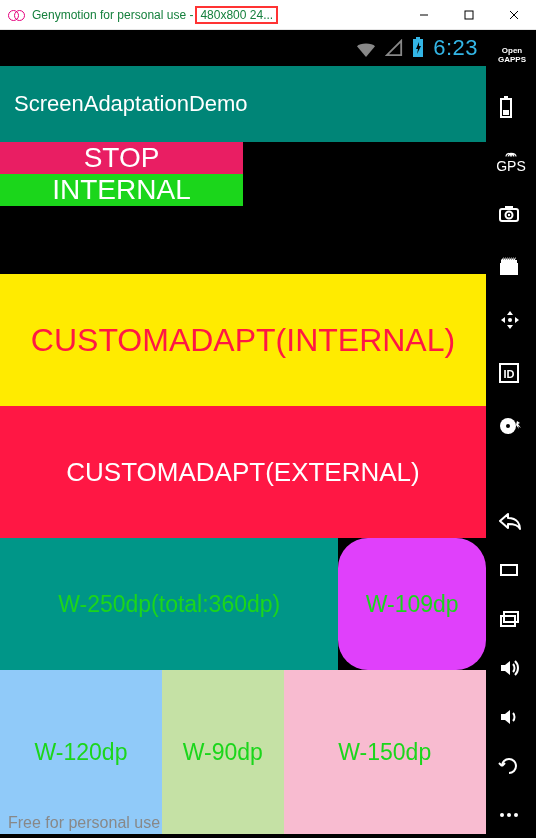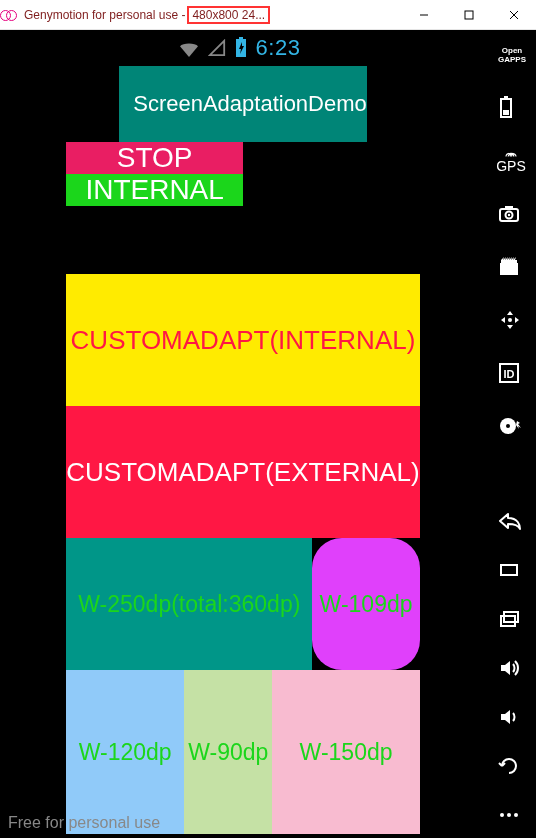--- a/index.html
+++ b/index.html
@@ -3,25 +3,25 @@
 <meta charset="utf-8">
 <style>
   * { box-sizing: border-box; margin: 0; padding: 0; }
   html, body { width: 536px; height: 838px; font-family: sans-serif; overflow: hidden; background: #fff; }
 
   
   .win-titlebar {
     height: 30px;
     display: flex;
     align-items: center;
-    padding-left: 0;
+    padding-left: 8px;
     font-size: 12px;
     border-bottom: 1px solid #e5e5e5;
     background: #fff;
-    color: #7f1d1d;
+    color: #15803d;
   }
   .geny-logo {
     width: 18px; height: 12px; position: relative; margin-right: 6px;
   }
   .geny-logo::before, .geny-logo::after {
     content: ""; position: absolute; top: 1px; width: 9px; height: 9px;
     border: 1.5px solid #e6007e; border-radius: 50%;
   }
   .geny-logo::before { left: 0; }
   .geny-logo::after  { left: 6px; }
@@ -37,21 +37,21 @@
     width: 45px; height: 30px; display: flex; align-items: center; justify-content: center;
     font-size: 13px; color: #000;
   }
   .win-btn svg { width: 10px; height: 10px; }
 
   
   .client { display: flex; height: 808px; }
 
   
   .screen {
-    width: 486px; height: 808px; background: #000; display: flex; flex-direction: column; align-items: center;
+    width: 486px; height: 808px; background: #000; display: flex; flex-direction: column;
   }
 
   
   .statusbar {
     height: 36px; background: #000; color: #33b5e5;
     display: flex; align-items: center; justify-content: flex-end;
     padding-right: 8px; gap: 8px;
   }
   .statusbar .grey { color: #888; }
   .sb-ico { display: inline-flex; align-items: center; }
@@ -71,21 +71,21 @@
   .cell {
     display: flex; align-items: center; justify-content: center;
     font-size: 28px; color: #fff; text-align: center;
   }
 
   .row1 { height: 132px; flex-direction: column; }
   .row1 .stop    { width: 50%; background: #e91e63; }
   .row1 .restart { width: 50%; background: #1bd61b; }
 
   .row2 { height: 132px; }
-  .row2 .full { width: 100%; background: #ffeb00; color: #ff1744; font-size: 26px; }
+  .row2 .full { width: 100%; background: #ffeb00; color: #ff1744; font-size: 32px; }
 
   .row3 { height: 132px; }
   .row3 .full { width: 100%; background: #ff1744; color: #fff; font-size: 26px; }
 
   .row4 { height: 132px; }
   .row4 .a { flex: 250; background: #009688; color: #1bd61b; font-size: 23px; }
   .row4 .b { flex: 109; background: #e040fb; color: #1bd61b; font-size: 23px; border-radius: 30px; }
 
   .row5 { height: 164px; }
   .row5 .a { flex: 120; background: #90caf9; color: #1bd61b; font-size: 23px; }

